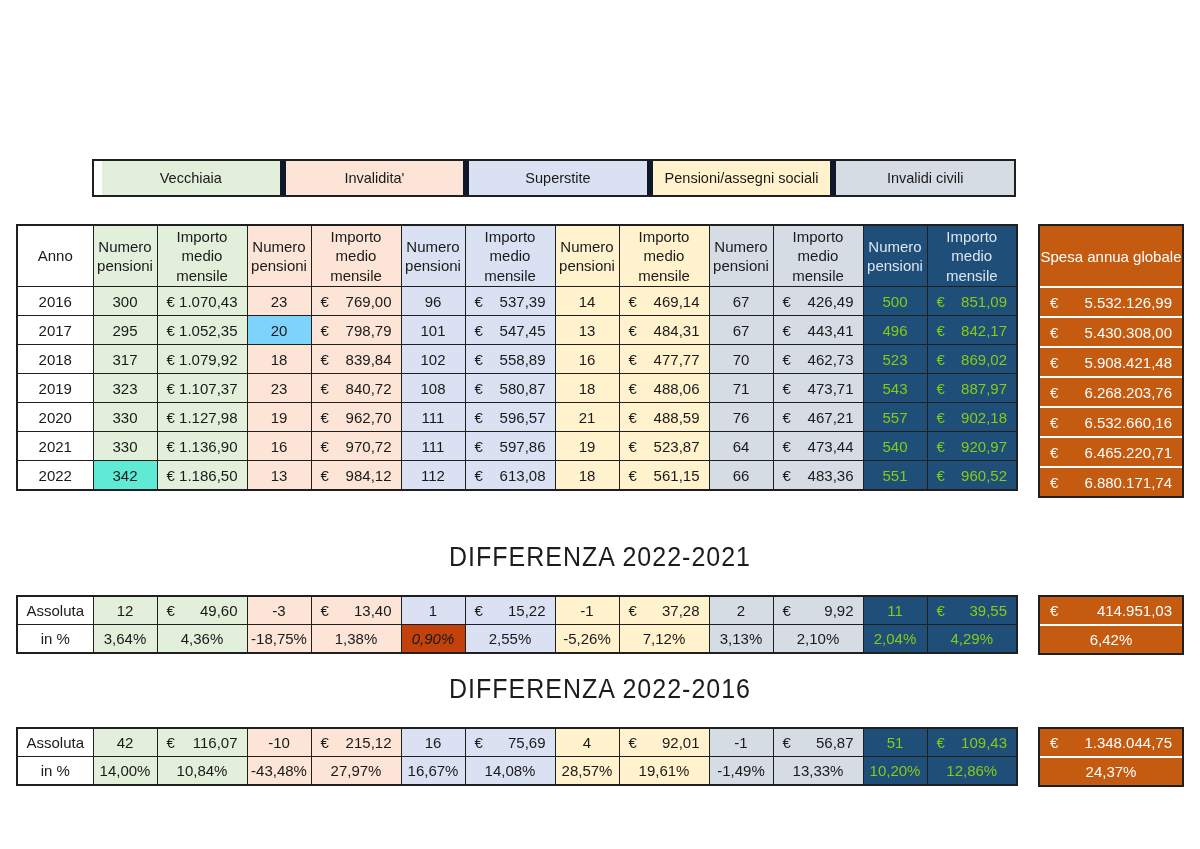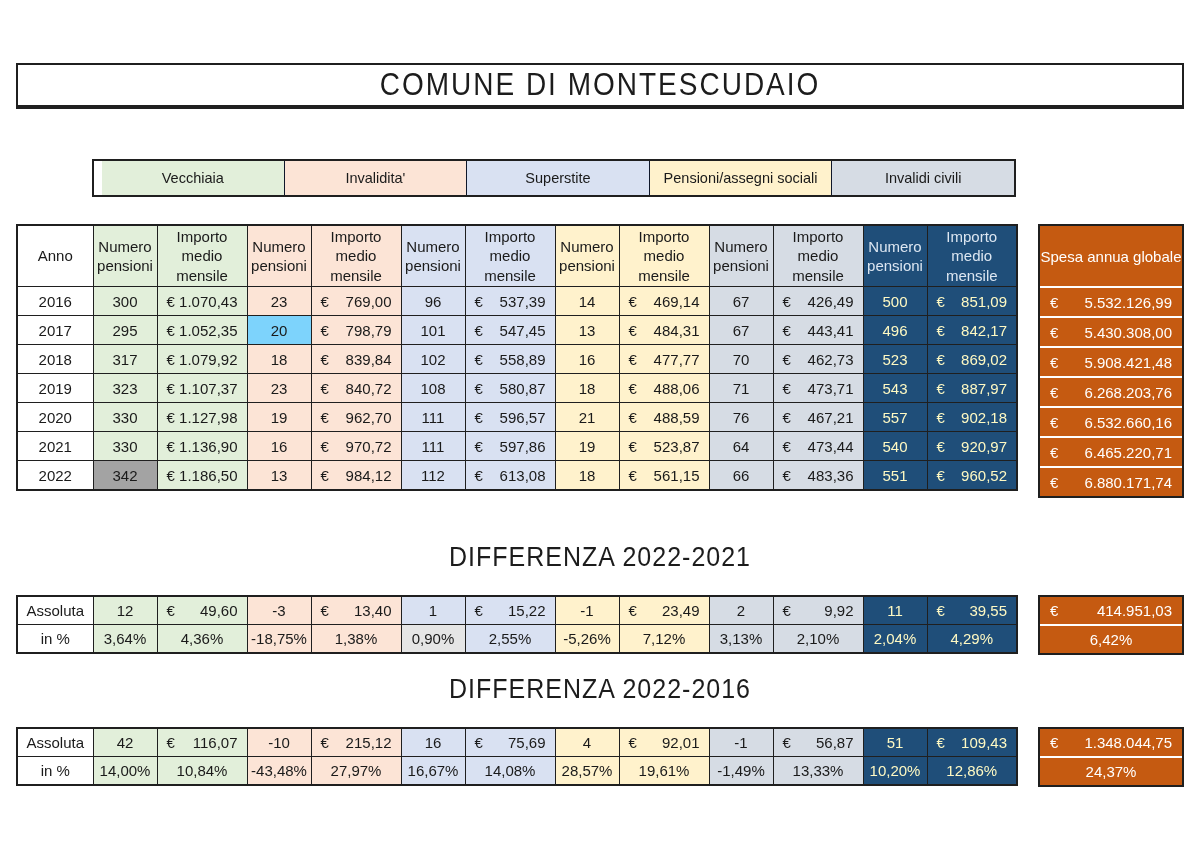--- a/index.html
+++ b/index.html
@@ -9,33 +9,33 @@
   
   .banner{position:absolute;left:16px;top:63px;width:1168px;height:46px;box-sizing:border-box;
           border:2px solid #1f1f1f;border-bottom-width:4px;background:#fff;
           display:flex;align-items:center;justify-content:center;}
   .banner-title{font-size:28px;letter-spacing:2px;transform:scaleY(1.1);white-space:nowrap;color:#1c1c1c;}
 
   
   .catbar{position:absolute;left:92px;top:159px;width:924px;height:38px;box-sizing:border-box;
           border:2px solid #1f1f1f;display:flex;background:#fff;}
   .cat-cell{flex:1 1 0;display:flex;align-items:center;justify-content:center;
-            font-size:14.5px;white-space:nowrap;border-left:1px solid #0f172a;overflow:hidden;}
+            font-size:14.5px;white-space:nowrap;border-left:6px solid #0f172a;overflow:hidden;}
   .cat-cell:first-child{border-left:none;}
   .cat-cell.dark{color:#D9E4F1;}
 
   
   table.grid{border-collapse:collapse;table-layout:fixed;position:absolute;background:#fff;
              border:2px solid #1f1f1f;}
   table.grid th,table.grid td{border:1px solid #1f1f1f;font-weight:normal;font-size:15px;
              padding:0;overflow:hidden;text-align:center;vertical-align:middle;}
   table.grid thead th{height:60px;line-height:1.28;}
   table.grid tbody td{height:28px;}
   table.grid.diff tbody td{height:27px;}
-  .dark-cell{color:#fef9c3;}
+  .dark-cell{color:#84cc16;}
   .dark-header{color:#DCE6F1;}
   .euro{display:flex;justify-content:space-between;align-items:center;padding:0 9px;}
 
   
   .spesa{position:absolute;width:146px;box-sizing:border-box;border:2px solid #1f1f1f;
          color:#ffffff;font-size:15px;}
   .spesa > :not(:first-child){border-top:2px solid #ffffff;}
   .sp-header{height:60px;display:flex;align-items:center;justify-content:center;}
   .sp-cell{height:27px;display:flex;align-items:center;}
   .sp-cell .euro{width:100%;box-sizing:border-box;padding:0 10px;}
@@ -43,23 +43,20 @@
 
   
   .diff-title{position:absolute;left:0;width:1200px;text-align:center;font-size:25px;
               letter-spacing:1px;color:#1c1c1c;transform:scaleY(1.08);}
 </style>
 </head>
 <body>
 
 <div class="page">
 
-  <div class="banner">
-    <div class="banner-title">COMUNE DI MONTESCUDAIO</div>
-  </div>
 
   <div class="catbar" id="category-bar">
       <div class="cat-cell" style="background: rgb(226, 239, 218); margin-left: 8px;">Vecchiaia</div>
       <div class="cat-cell" style="background: rgb(252, 228, 214);">Invalidita'</div>
       <div class="cat-cell" style="background: rgb(217, 225, 242);">Superstite</div>
       <div class="cat-cell" style="background: rgb(255, 242, 204);">Pensioni/assegni sociali</div>
       <div class="cat-cell" style="background: rgb(214, 220, 228);">Invalidi civili</div>
     </div>
 
   <table class="grid" id="main-table" style="left:16px;top:224px;">
@@ -361,21 +358,21 @@
           <td class="dark-cell" style="background: rgb(31, 78, 121);">540</td>
           <td class="dark-cell" style="background: rgb(31, 78, 121);">
             <div class="euro">
               <span>€</span>
               <span>920,97</span>
             </div>
           </td>
         </tr>
         <tr>
           <td>2022</td>
-          <td style="background: #a3a3a3;">342</td>
+          <td style="background: #5eead4;">342</td>
           <td style="background: rgb(226, 239, 218);">
             <div class="euro">
               <span>€</span>
               <span>1.186,50</span>
             </div>
           </td>
           <td style="background: rgb(252, 228, 214);">13</td>
           <td style="background: rgb(252, 228, 214);">
             <div class="euro">
               <span>€</span>
@@ -499,21 +496,21 @@
           <td style="background: rgb(217, 225, 242);">
             <div class="euro">
               <span>€</span>
               <span>15,22</span>
             </div>
           </td>
           <td style="background: rgb(255, 242, 204);">-1</td>
           <td style="background: rgb(255, 242, 204);">
             <div class="euro">
               <span>€</span>
-              <span>23,49</span>
+              <span>37,28</span>
             </div>
           </td>
           <td style="background: rgb(214, 220, 228);">2</td>
           <td style="background: rgb(214, 220, 228);">
             <div class="euro">
               <span>€</span>
               <span>9,92</span>
             </div>
           </td>
           <td class="dark-cell" style="background: rgb(31, 78, 121);">11</td>
@@ -523,21 +520,21 @@
               <span>39,55</span>
             </div>
           </td>
         </tr>
         <tr>
           <td>in %</td>
           <td style="background: rgb(226, 239, 218);">3,64%</td>
           <td style="background: rgb(226, 239, 218);">4,36%</td>
           <td style="background: rgb(252, 228, 214);">-18,75%</td>
           <td style="background: rgb(252, 228, 214);">1,38%</td>
-          <td style="background: #e5e5e5;">0,90%</td>
+          <td style="background: #c2410c; font-style: italic;">0,90%</td>
           <td style="background: rgb(217, 225, 242);">2,55%</td>
           <td style="background: rgb(255, 242, 204);">-5,26%</td>
           <td style="background: rgb(255, 242, 204);">7,12%</td>
           <td style="background: rgb(214, 220, 228);">3,13%</td>
           <td style="background: rgb(214, 220, 228);">2,10%</td>
           <td class="dark-cell" style="background: rgb(31, 78, 121);">2,04%</td>
           <td class="dark-cell" style="background: rgb(31, 78, 121);">4,29%</td>
         </tr>
       </tbody>
     </table>

